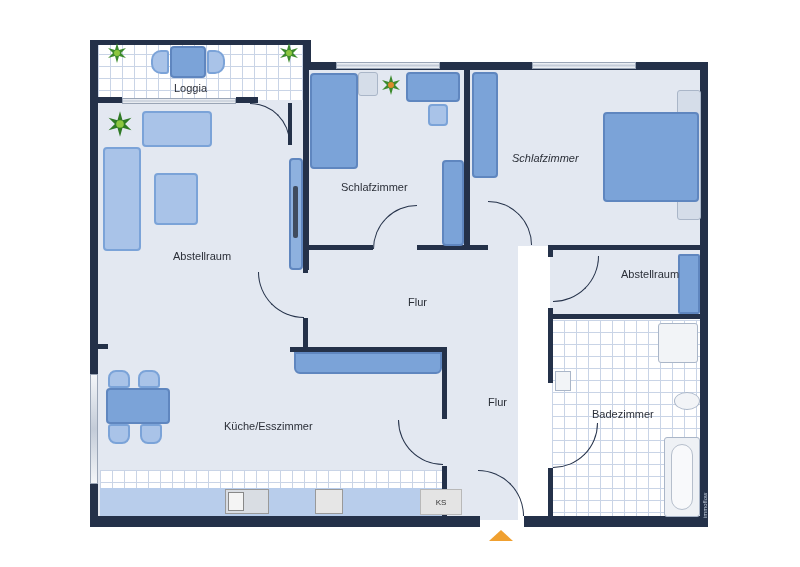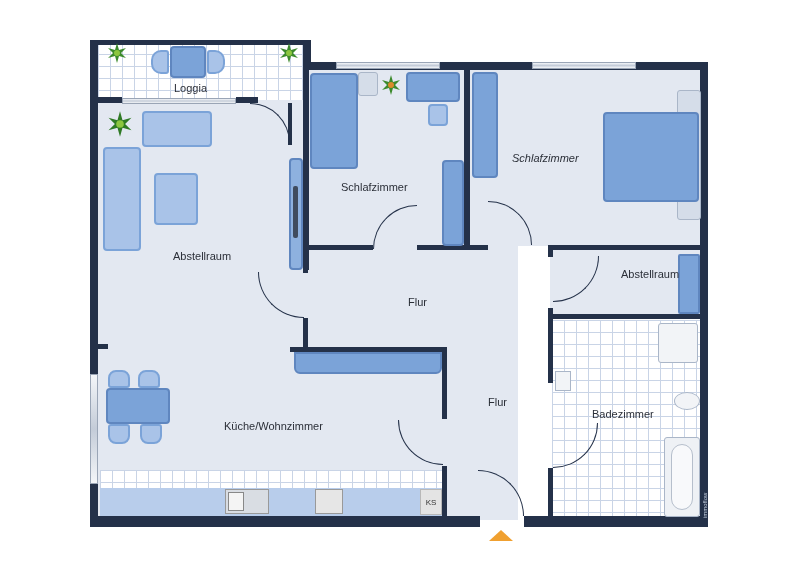--- a/index.html
+++ b/index.html
@@ -109,21 +109,21 @@
   <div class="furn" style="left:106px;top:388px;width:64px;height:36px;"></div>
   <div class="furn-l" style="left:108px;top:370px;width:22px;height:18px;border-radius:8px 8px 3px 3px;"></div>
   <div class="furn-l" style="left:138px;top:370px;width:22px;height:18px;border-radius:8px 8px 3px 3px;"></div>
   <div class="furn-l" style="left:108px;top:424px;width:22px;height:20px;border-radius:3px 3px 8px 8px;"></div>
   <div class="furn-l" style="left:140px;top:424px;width:22px;height:20px;border-radius:3px 3px 8px 8px;"></div>
   <div class="abs" style="left:100px;top:488px;width:342px;height:28px;background:#b8cdeb;"></div>
   <div class="abs" style="left:225px;top:489px;width:44px;height:25px;background:#d9dde3;border:1px solid #999;box-sizing:border-box;">
     <div class="abs" style="left:2px;top:2px;width:16px;height:19px;background:#f4f4f4;border:1px solid #888;box-sizing:border-box;"></div>
   </div>
   <div class="abs" style="left:315px;top:489px;width:28px;height:25px;background:#e6e6e6;border:1px solid #999;box-sizing:border-box;"></div>
-  <div class="ks" style="left:420px;top:489px;width:22px;height:26px;">KS</div>
+  <div class="ks" style="left:420px;top:489px;width:42px;height:26px;">KS</div>
 
   <svg class="plant" style="left:106px;top:42px;" viewBox="0 0 22 22">
       <polygon points="11,1 13,8 20,6 15,11 20,16 13,14 11,21 9,14 2,16 7,11 2,6 9,8" fill="#3c8a2c"></polygon>
       <circle cx="11" cy="11" r="3" fill="#8cc63f"></circle>
     </svg>
   <svg class="plant" style="left:278px;top:42px;" viewBox="0 0 22 22">
       <polygon points="11,1 13,8 20,6 15,11 20,16 13,14 11,21 9,14 2,16 7,11 2,6 9,8" fill="#3c8a2c"></polygon>
       <circle cx="11" cy="11" r="3" fill="#8cc63f"></circle>
     </svg>
   <svg class="plant" style="left:106px;top:110px;width:28px;height:28px;" viewBox="0 0 22 22">
@@ -135,19 +135,19 @@
       <circle cx="11" cy="11" r="3" fill="#d98a2b"></circle>
     </svg>
 
   <div class="label" style="left:174px;top:82px;">Loggia</div>
   <div class="label" style="left:173px;top:250px;">Abstellraum</div>
   <div class="label" style="left:341px;top:181px;">Schlafzimmer</div>
   <div class="label" style="left:512px;top:152px;font-style:italic;">Schlafzimmer</div>
   <div class="label" style="left:408px;top:296px;">Flur</div>
   <div class="label" style="left:609px;top:268px;margin-left:12px;">Abstellraum</div>
   <div class="label" style="left:488px;top:396px;">Flur</div>
-  <div class="label" style="left:224px;top:420px;">Küche/Wohnzimmer</div>
+  <div class="label" style="left:224px;top:420px;">Küche/Esszimmer</div>
   <div class="label" style="left:592px;top:408px;">Badezimmer</div>
 
   <div class="logo" style="left:702px;top:518px;">immoflow</div>
 
   <div class="arrow" style="left:489px;top:530px;"></div>
 </div>
 
 </body></html>

